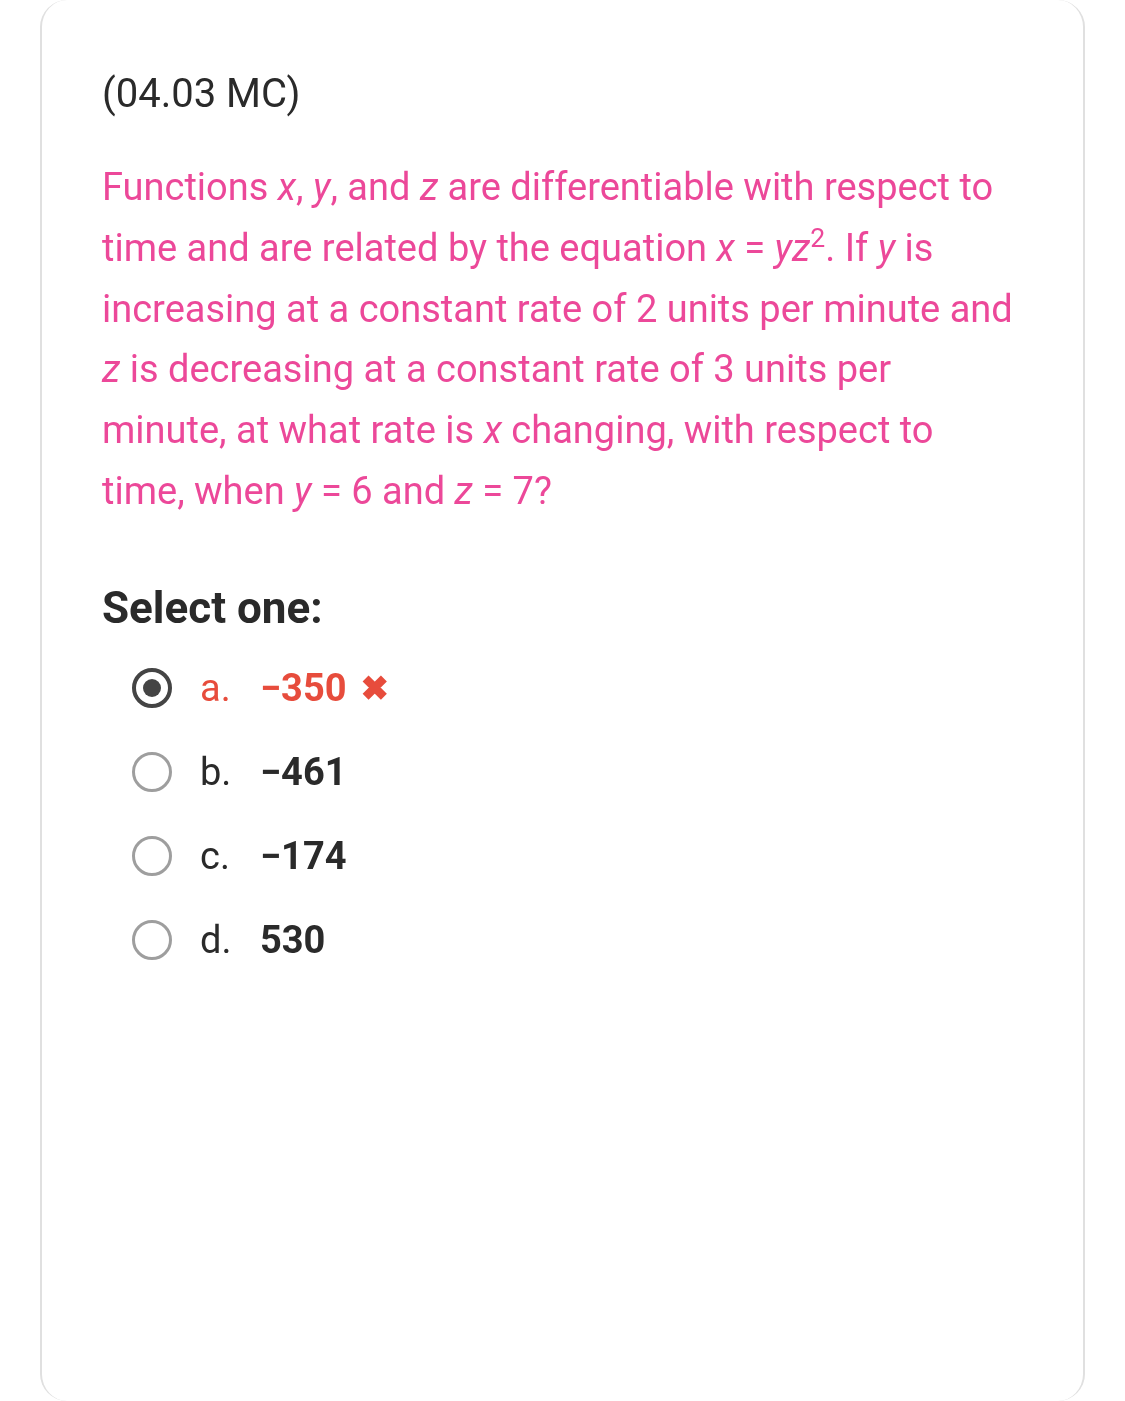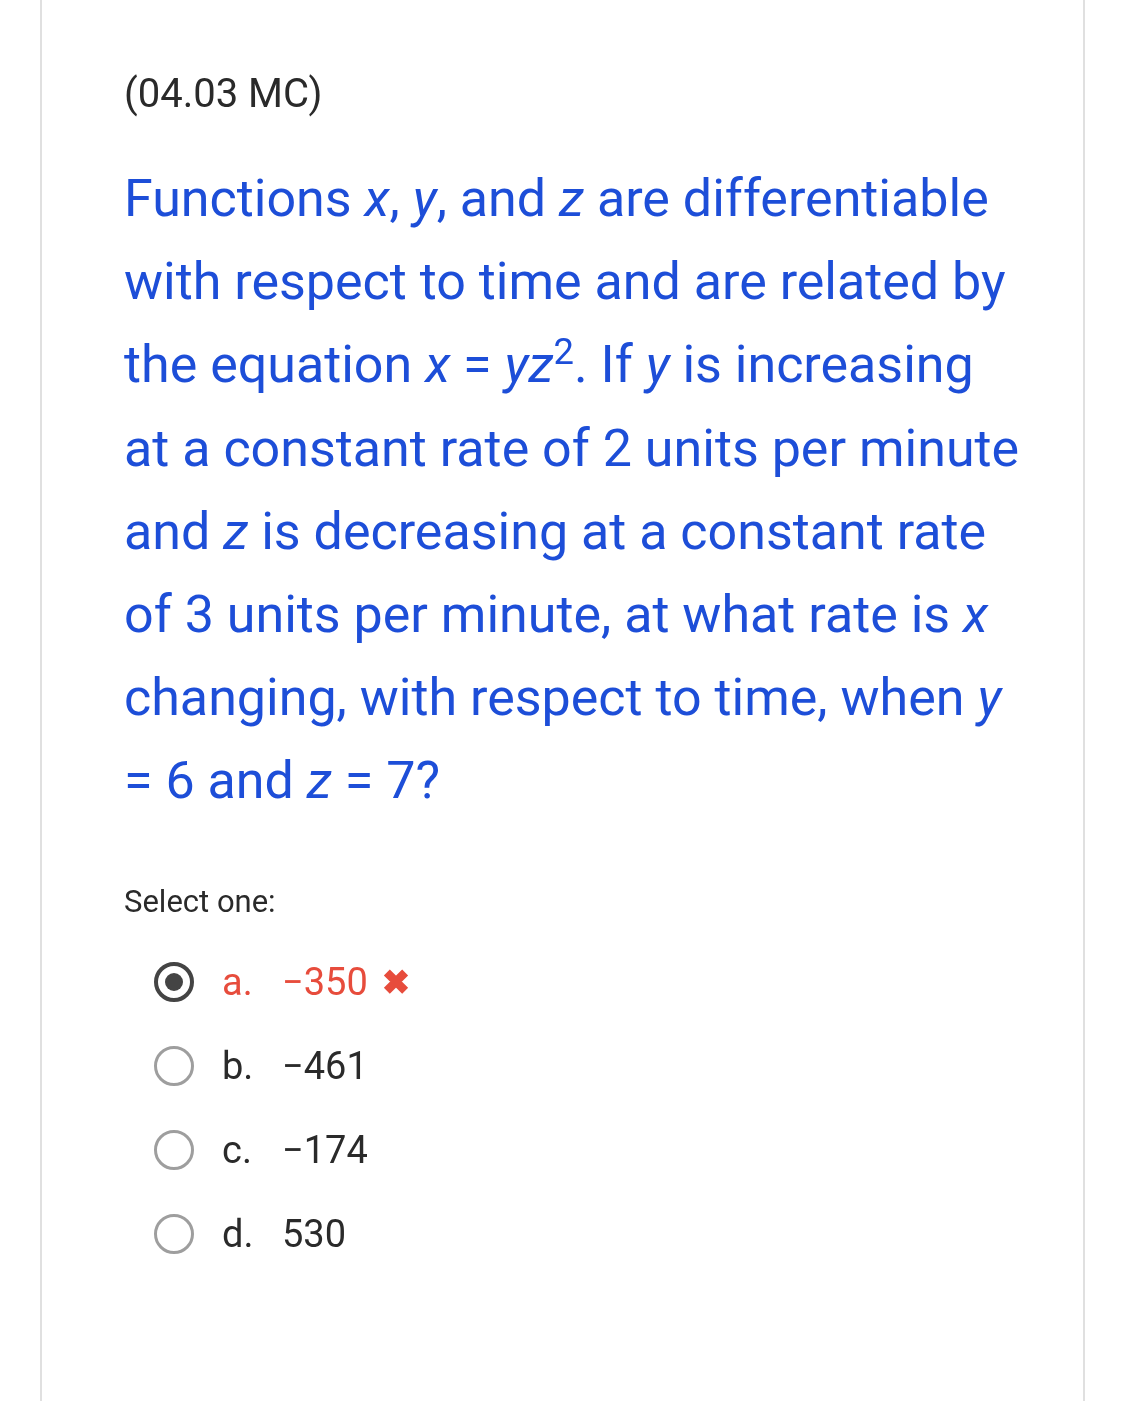--- a/index.html
+++ b/index.html
@@ -10,51 +10,52 @@
     body {
       font-family: -apple-system, BlinkMacSystemFont, 'Segoe UI', Roboto, Helvetica, Arial, sans-serif;
       background: #fff;
       width: 1125px;
       height: 1401px;
       padding: 0;
     }
     .question-container {
       border-left: 2px solid #e0e0e0;
       border-right: 2px solid #e0e0e0;
-      padding: 70px 60px 50px 82px;
+      padding: 70px 60px 50px 60px;
       height: 100%;
       margin-left: 40px;
       margin-right: 40px;
+      border-radius: 27px;
     }
     .question-tag {
       font-size: 40px;
       color: #2a2a2a;
       margin-bottom: 40px;
       font-weight: 400;
     }
     .question-body {
-      font-size: 52px;
-      color: #1d4ed8;
+      font-size: 38px;
+      color: #ec4899;
       line-height: 1.6;
       margin-bottom: 60px;
       font-weight: 400;
     }
     .italic {
       font-style: italic;
     }
     .sup {
       font-size: 0.7em;
       vertical-align: super;
       line-height: 0;
     }
     .select-label {
-      font-size: 31px;
+      font-size: 44px;
       color: #2a2a2a;
-      margin-bottom: 40px;
-      font-weight: 400;
+      margin-bottom: 32px;
+      font-weight: 700;
     }
     .options {
       padding-left: 30px;
     }
     .option-row {
       display: flex;
       align-items: center;
       margin-bottom: 40px;
       font-size: 38px;
     }
@@ -79,21 +80,21 @@
       border-radius: 50%;
       background: #444;
     }
     .option-letter {
       color: #2a2a2a;
       min-width: 60px;
       font-weight: 400;
     }
     .option-text {
       color: #2a2a2a;
-      font-weight: 400;
+      font-weight: 700;
     }
     .option-row.incorrect .option-letter,
     .option-row.incorrect .option-text {
       color: #e74c3c;
     }
     .x-mark {
       color: #e74c3c;
       margin-left: 14px;
       font-weight: bold;
       font-size: 34px;

